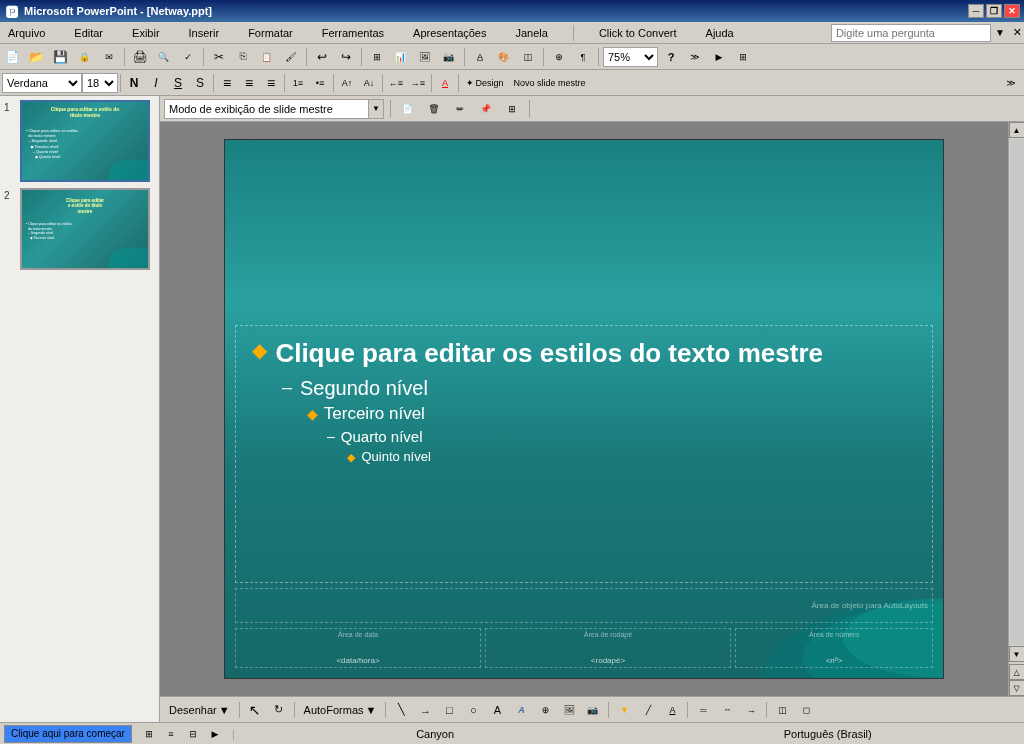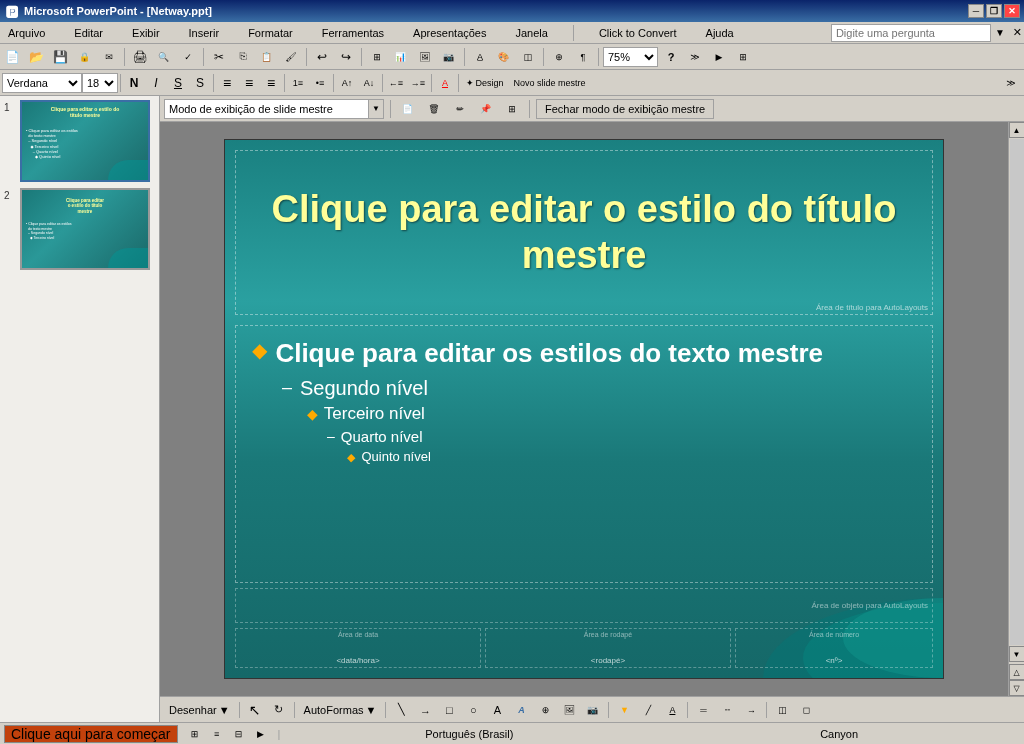--- a/index.html
+++ b/index.html
@@ -383,22 +383,22 @@
       height: 22px;
       display: flex;
       align-items: center;
       border-top: 1px solid #a0a0a0;
       padding: 0 4px;
       gap: 8px;
       font-size: 11px;
     }
     .status-start-btn {
       height: 18px; padding: 0 6px;
-      background: #c2410c; border: 1px solid #888;
-      font-size: 14px; cursor: pointer;
+      background: #3b82f6; border: 1px solid #888;
+      font-size: 10px; cursor: pointer;
       display: flex; align-items: center;
     }
     .status-sep { color: #a0a0a0; }
     .status-item { flex: 1; text-align: center; }
 
     
     .app-window {
       width: 1024px;
       height: 744px;
       display: flex;
@@ -609,38 +609,33 @@
           </select>
           <span style="position:absolute; right:0; width:16px; height:20px; background:#d4d0c8; border:1px solid #a0a0a0; display:flex; align-items:center; justify-content:center; font-size:8px; pointer-events:none;">▼</span>
         </div>
         <div class="tb-sep"></div>
         <div class="master-icon-btn" style="font-size:9px;">📄</div>
         <div class="master-icon-btn" style="font-size:9px;">🗑</div>
         <div class="master-icon-btn" style="font-size:9px;">✏</div>
         <div class="master-icon-btn" style="font-size:9px;">📌</div>
         <div class="master-icon-btn" style="font-size:9px;">⊞</div>
         <div class="tb-sep"></div>
-        <div class="close-master-btn">Fechar modo de exibição mestre</div>
       </div>
 
       <div class="slide-view-area">
 
         <div class="slide-canvas-wrapper">
           <div class="slide-canvas">
 
             <svg style="position:absolute;bottom:0;right:0;width:200px;height:130px;">
               <ellipse cx="200" cy="130" rx="180" ry="80" fill="rgba(0,120,120,0.4)"></ellipse>
               <ellipse cx="200" cy="110" rx="140" ry="55" fill="rgba(0,150,140,0.3)"></ellipse>
               <ellipse cx="200" cy="90" rx="100" ry="40" fill="rgba(20,160,150,0.35)"></ellipse>
             </svg>
 
-            <div class="slide-title-area">
-              <div class="slide-title-text">Clique para editar o estilo do título mestre</div>
-              <span class="auto-layout-label-title">Área de título para AutoLayouts</span>
-            </div>
 
             <div class="slide-content-area">
 
               <div class="content-item-l1">
                 <span class="diamond-l1">◆</span>
                 <span class="content-text-l1">Clique para editar os estilos do texto mestre</span>
               </div>
 
               <div class="content-item-l2">
                 <span class="dash-l2">–</span>
@@ -738,17 +733,17 @@
 
   <div class="status-bar">
     <div class="status-start-btn">Clique aqui para começar</div>
     <div style="display:flex; gap:4px;">
       <div class="tb-btn" style="width:18px; height:16px; font-size:9px;">⊞</div>
       <div class="tb-btn" style="width:18px; height:16px; font-size:9px;">≡</div>
       <div class="tb-btn" style="width:18px; height:16px; font-size:9px;">⊟</div>
       <div class="tb-btn" style="width:18px; height:16px; font-size:9px;">▶</div>
     </div>
     <span class="status-sep">|</span>
+    <div class="status-item">Canyon</div>
     <div class="status-item">Português (Brasil)</div>
-    <div class="status-item">Canyon</div>
   </div>
 
 </div>
 
 </body></html>

